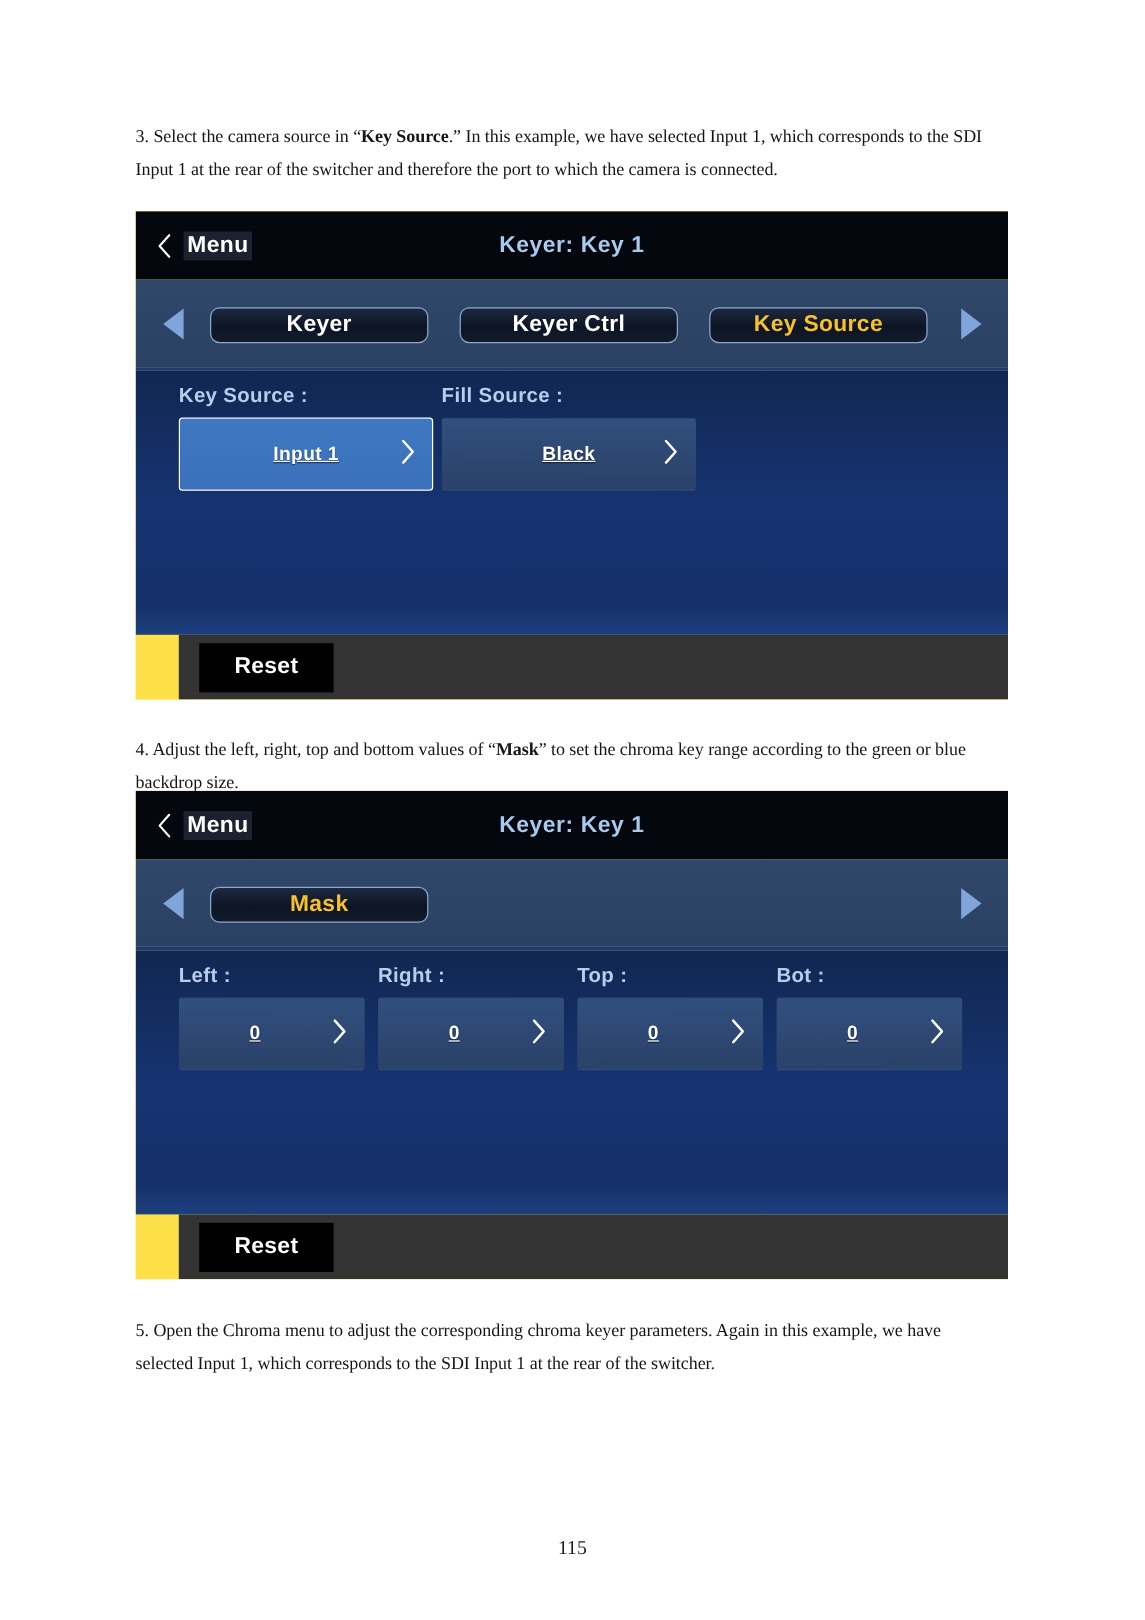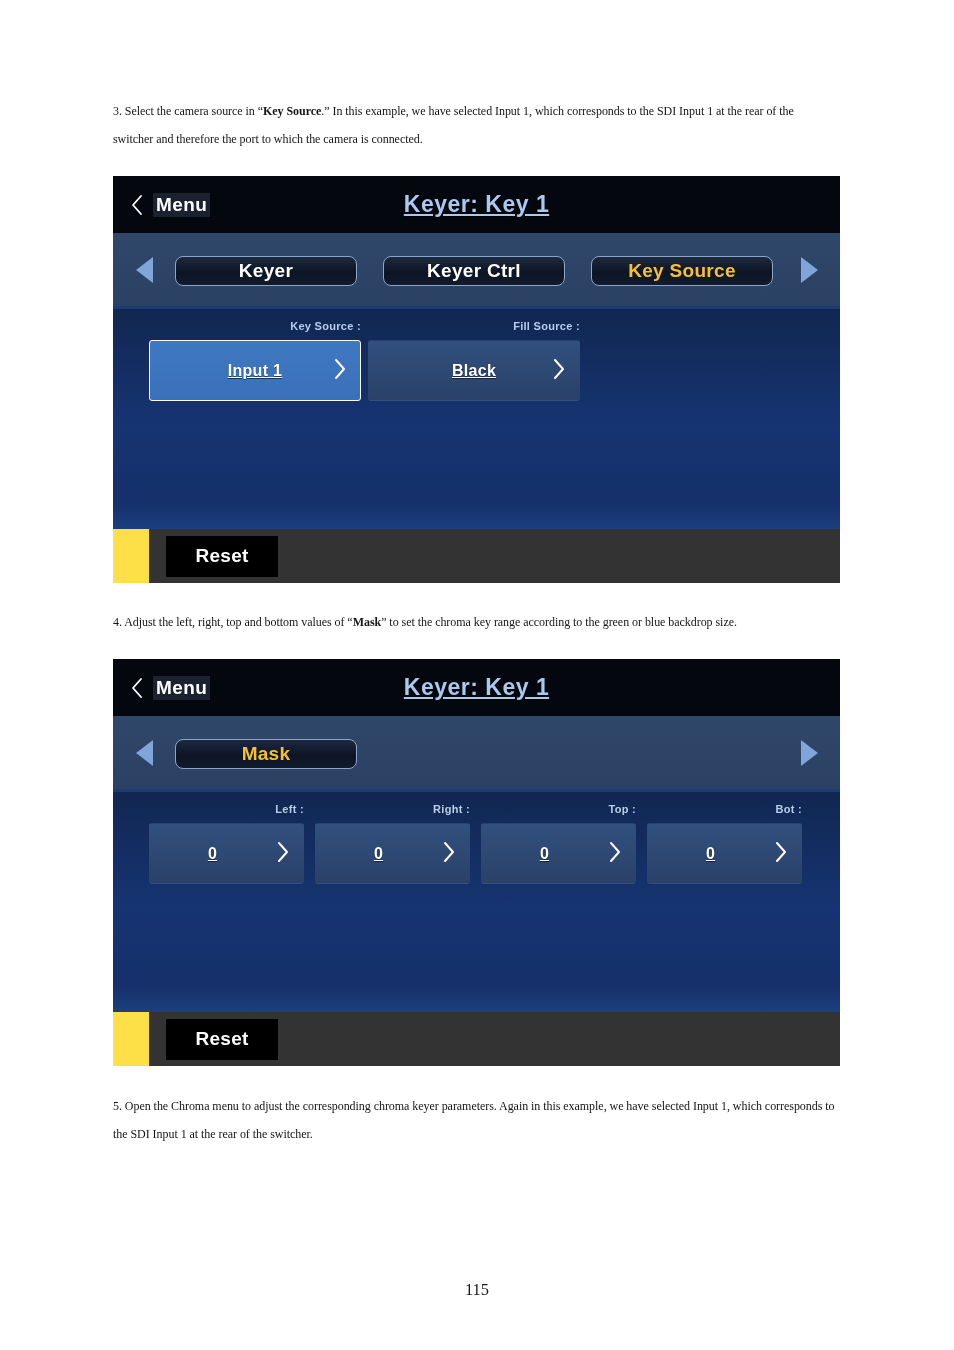--- a/index.html
+++ b/index.html
@@ -23,21 +23,21 @@
     background: #fff;
     overflow: hidden;
   }
 
   
   .doc-para {
     position: absolute;
     left: 113px;
     width: 722px;
     font-family: "Liberation Serif", serif;
-    font-size: 12px;
+    font-size: 15px;
     line-height: 27.5px;
     color: #151515;
     letter-spacing: -0.05px;
     text-align: left;
   }
   .doc-para b { font-weight: bold; }
 
   .para-3 { top: 86px; }
   .para-4 { top: 597px; }
   .para-5 { top: 1081px; }
@@ -90,27 +90,26 @@
     color: #ffffff;
     letter-spacing: 0.4px;
     background: #1b212e;
     padding: 1px 3px;
   }
   .titlebar-title {
     position: absolute;
     left: 0;
     width: 100%;
     text-align: center;
-    font-size: 23px;
+    font-size: 19px;
     font-weight: bold;
     color: #aac9ee;
     letter-spacing: 0.5px;
     text-shadow: 0 1px 1px rgba(0,0,0,.6);
     pointer-events: none;
-    text-decoration: underline;
   }
 
   
   .tabbar {
     height: 76px;
     background: linear-gradient(180deg, #2f4769 0%, #2b4163 100%);
     display: flex;
     align-items: center;
     padding: 16px 0;
     position: relative;
@@ -172,27 +171,26 @@
   }
   .field-row {
     display: flex;
     padding-left: 36px;
     gap: 0;
   }
   .field {
     position: relative;
   }
   .field-label {
-    font-size: 11px;
+    font-size: 17px;
     font-weight: bold;
     color: #b9cdeb;
     letter-spacing: 0.3px;
     margin-bottom: 8px;
     white-space: nowrap;
-    text-align: right;
   }
   .field-box {
     height: 61px;
     border-radius: 3px;
     display: flex;
     align-items: center;
     justify-content: center;
     position: relative;
     box-sizing: border-box;
     cursor: pointer;

